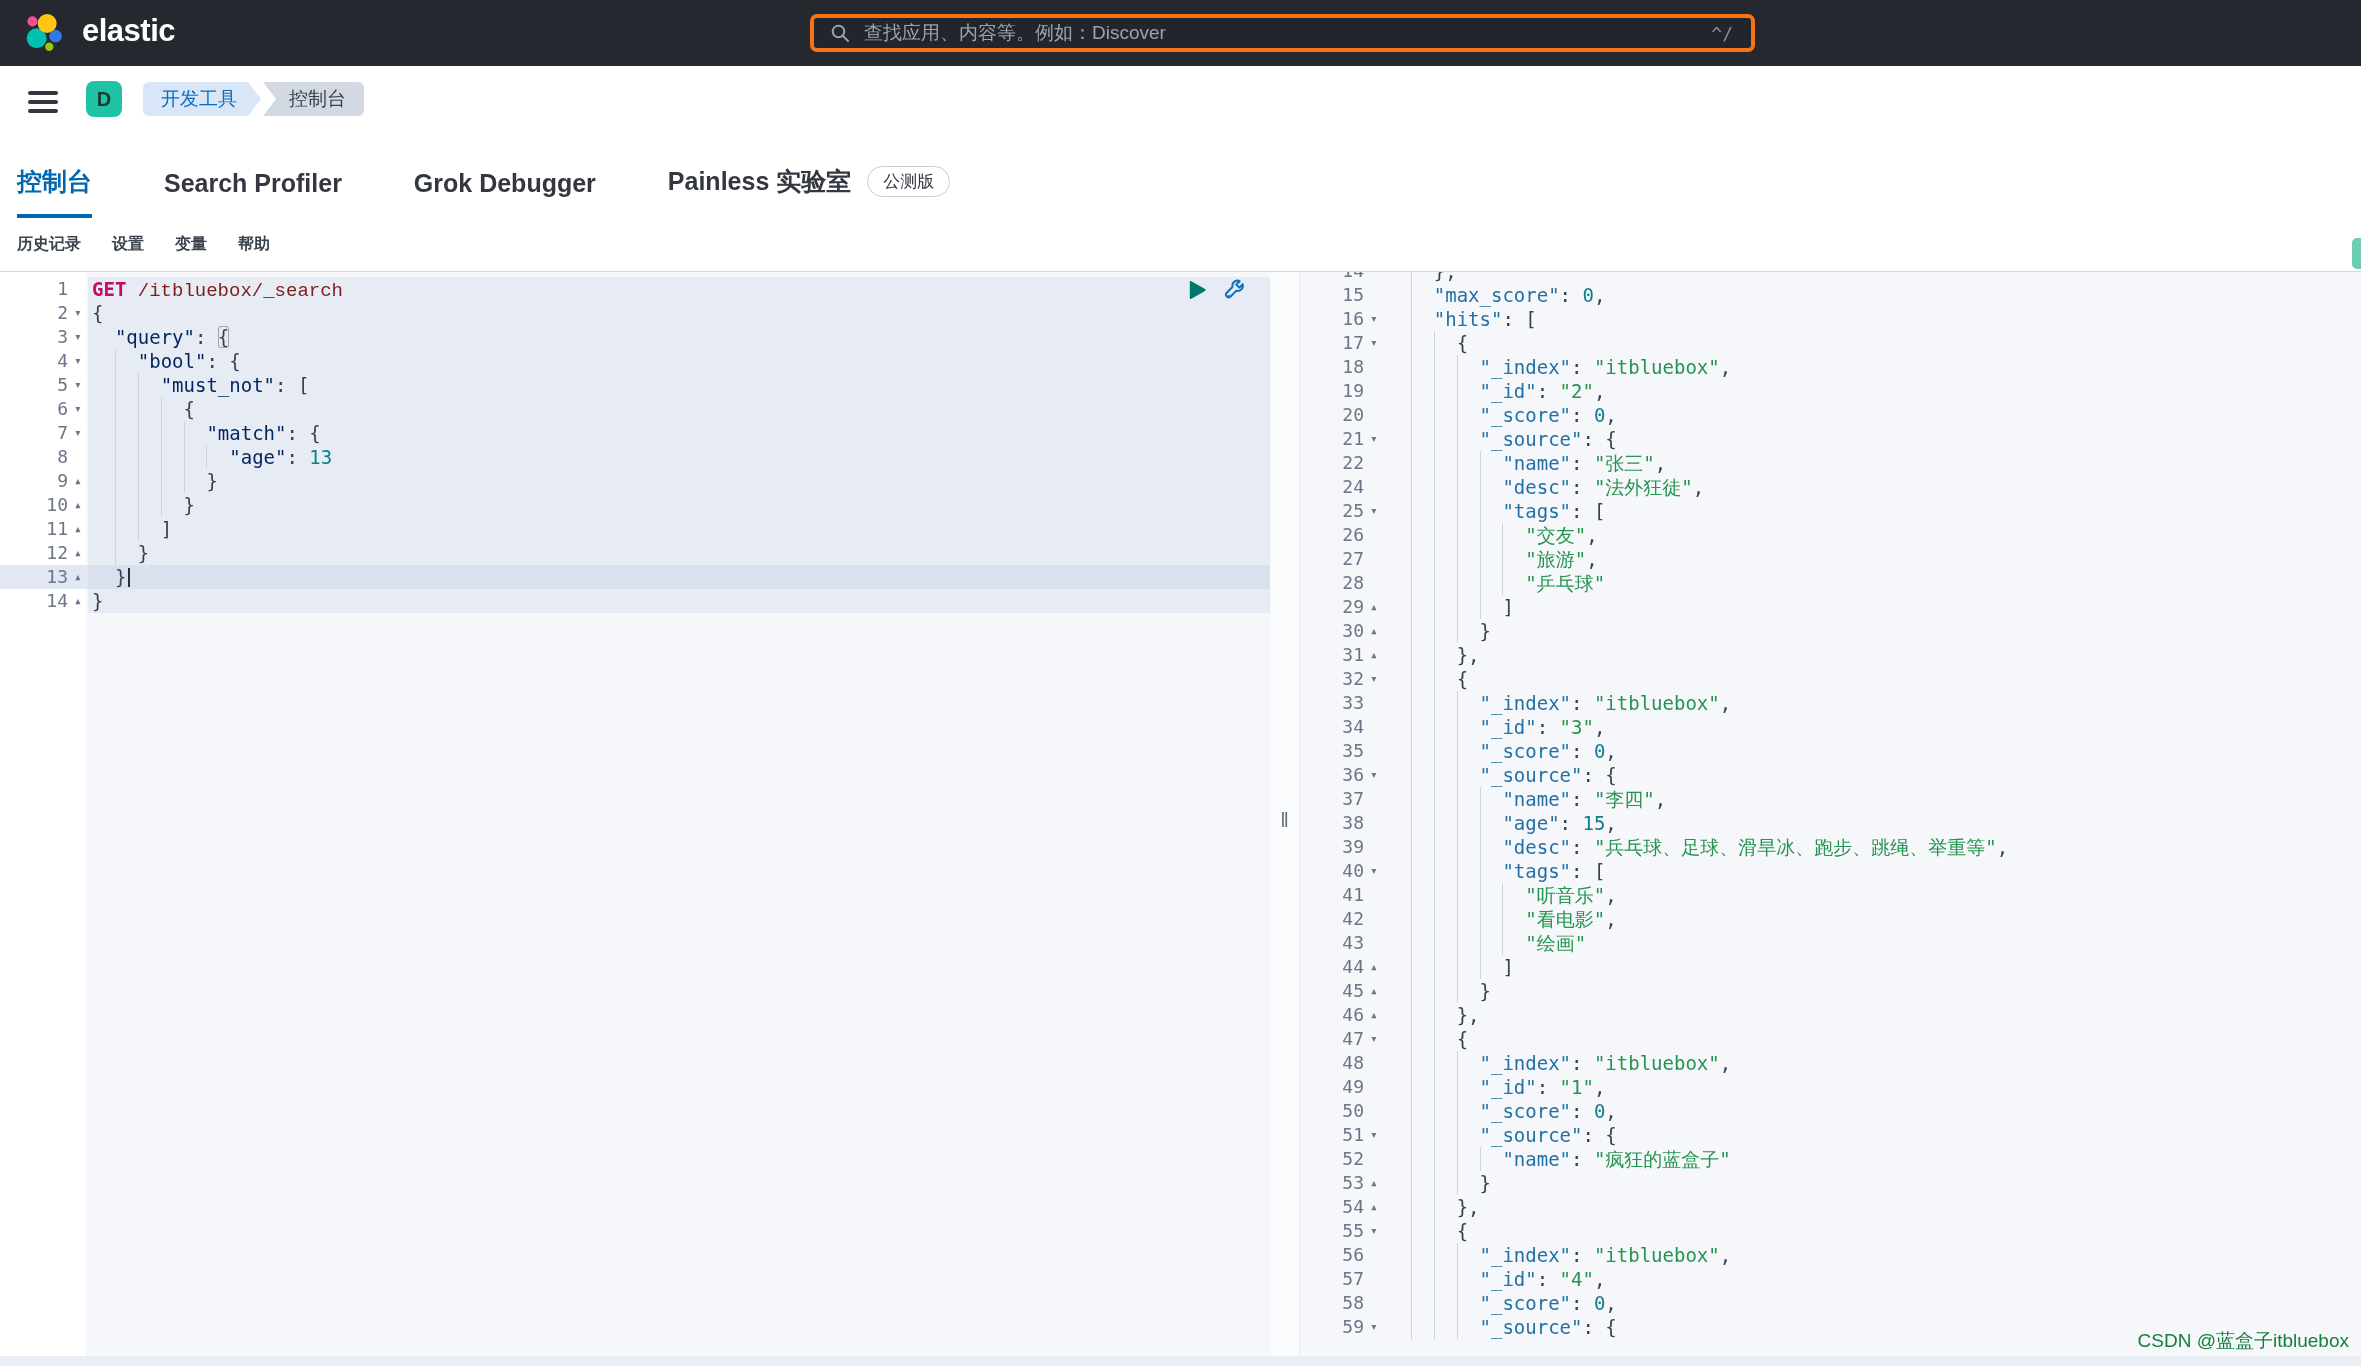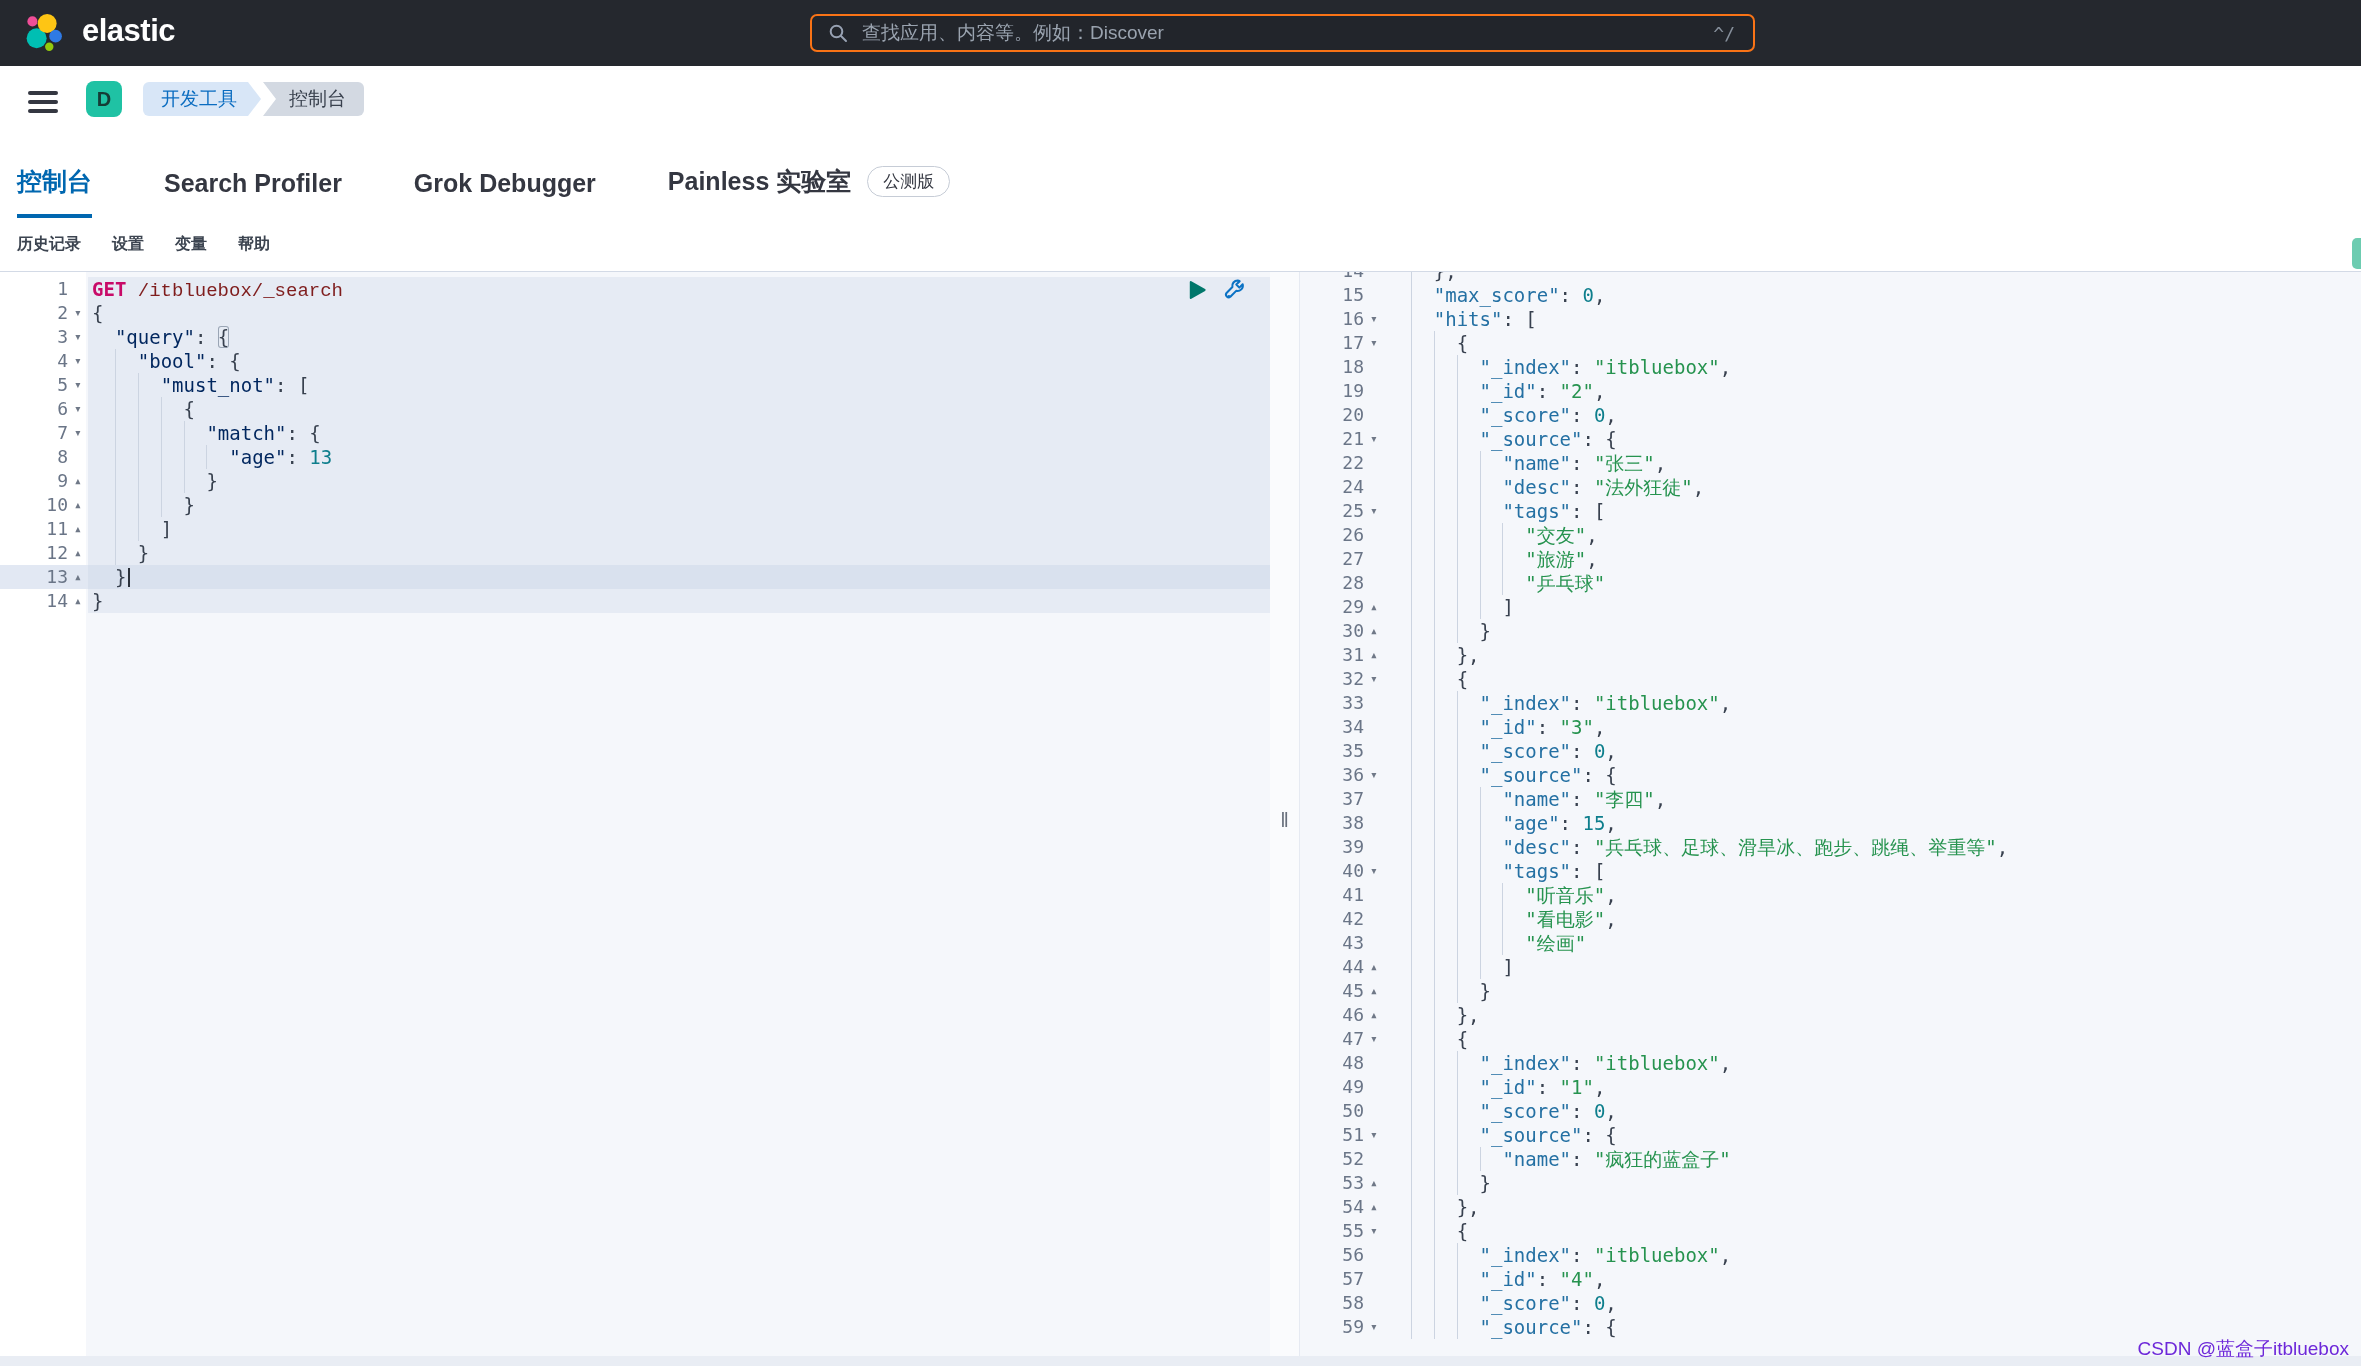--- a/index.html
+++ b/index.html
@@ -5,21 +5,21 @@
   * { margin:0; padding:0; box-sizing:border-box; }
   html,body { width:2361px; height:1366px; overflow:hidden; background:#fff;
     font-family:"Liberation Sans","DejaVu Sans",sans-serif; }
 
   
   .hdr { position:absolute; left:0; top:0; width:2361px; height:66px; background:#25282e; }
   .logo { position:absolute; left:24px; top:13px; display:flex; align-items:flex-start; gap:18px; cursor:pointer; }
   .logo svg { width:40px; height:40px; }
   .logo-text { color:#fff; font-size:31px; font-weight:600; letter-spacing:-.5px; }
   .searchbox { position:absolute; left:810px; top:14px; width:945px; height:38px;
-    border:2px solid #f97316; border-radius:7px; background:#22252b; display:flex; align-items:center; }
+    border:4px solid #f97316; border-radius:7px; background:#22252b; display:flex; align-items:center; }
   .searchbox .mag { margin:0 14px 0 16px; flex:0 0 auto; }
   .search-ph { color:#9aa3af; font-size:19px; flex:1; white-space:nowrap; overflow:hidden; }
   .search-kbd { color:#868f9b; font-size:18px; margin-right:18px; font-family:"DejaVu Sans Mono",monospace; }
 
   
   .crumbbar { position:absolute; left:0; top:66px; width:2361px; height:66px; background:#fff; }
   .burger { position:absolute; left:28px; top:25px; width:30px; height:22px; cursor:pointer; }
   .burger i { display:block; width:30px; height:3.5px; background:#343741; border-radius:2px; margin-bottom:5.5px; }
   .space-badge { position:absolute; left:86px; top:15px; width:36px; height:36px; border-radius:8px;
     background:#1fc2a4; color:#153c36; font-size:20px; font-weight:700; text-align:center; line-height:36px; cursor:pointer; }
@@ -74,21 +74,21 @@
   .pane-right .tk-k { color:#2470a3; }
   .tk-s { color:#26934f; }
   .tk-n { color:#0d7e8c; }
   .tk-p { color:#38414f; }
   .tk-pm { color:#38414f; box-shadow:inset 0 0 0 1px #9aa5b5; border-radius:3px; }
   .cursor { display:inline-block; width:0; height:19px; border-left:2px solid #2b313b; margin-left:2px; vertical-align:middle; transform:translateY(-1px); }
 
   .actions { position:absolute; top:5px; right:22px; display:flex; gap:12px; align-items:center; z-index:3; }
   .act-btn { width:26px; height:26px; cursor:pointer; display:flex; align-items:center; justify-content:center; }
 
-  .watermark { position:absolute; right:12px; bottom:4px; color:#6d28d9; font-size:19px; z-index:5;margin-top:44px; }
+  .watermark { position:absolute; right:12px; bottom:12px; color:#15803d; font-size:19px; z-index:5;margin-top:44px; }
 </style>
 </head>
 <body>
 
 <div class="hdr">
   <div class="logo">
     <svg viewBox="0 0 38 38">
       <circle cx="12" cy="24" r="9.5" fill="#00bfb3"></circle>
       <circle cx="22" cy="10" r="9" fill="#fec514"></circle>
       <circle cx="8" cy="8" r="4.8" fill="#f04e98"></circle>

